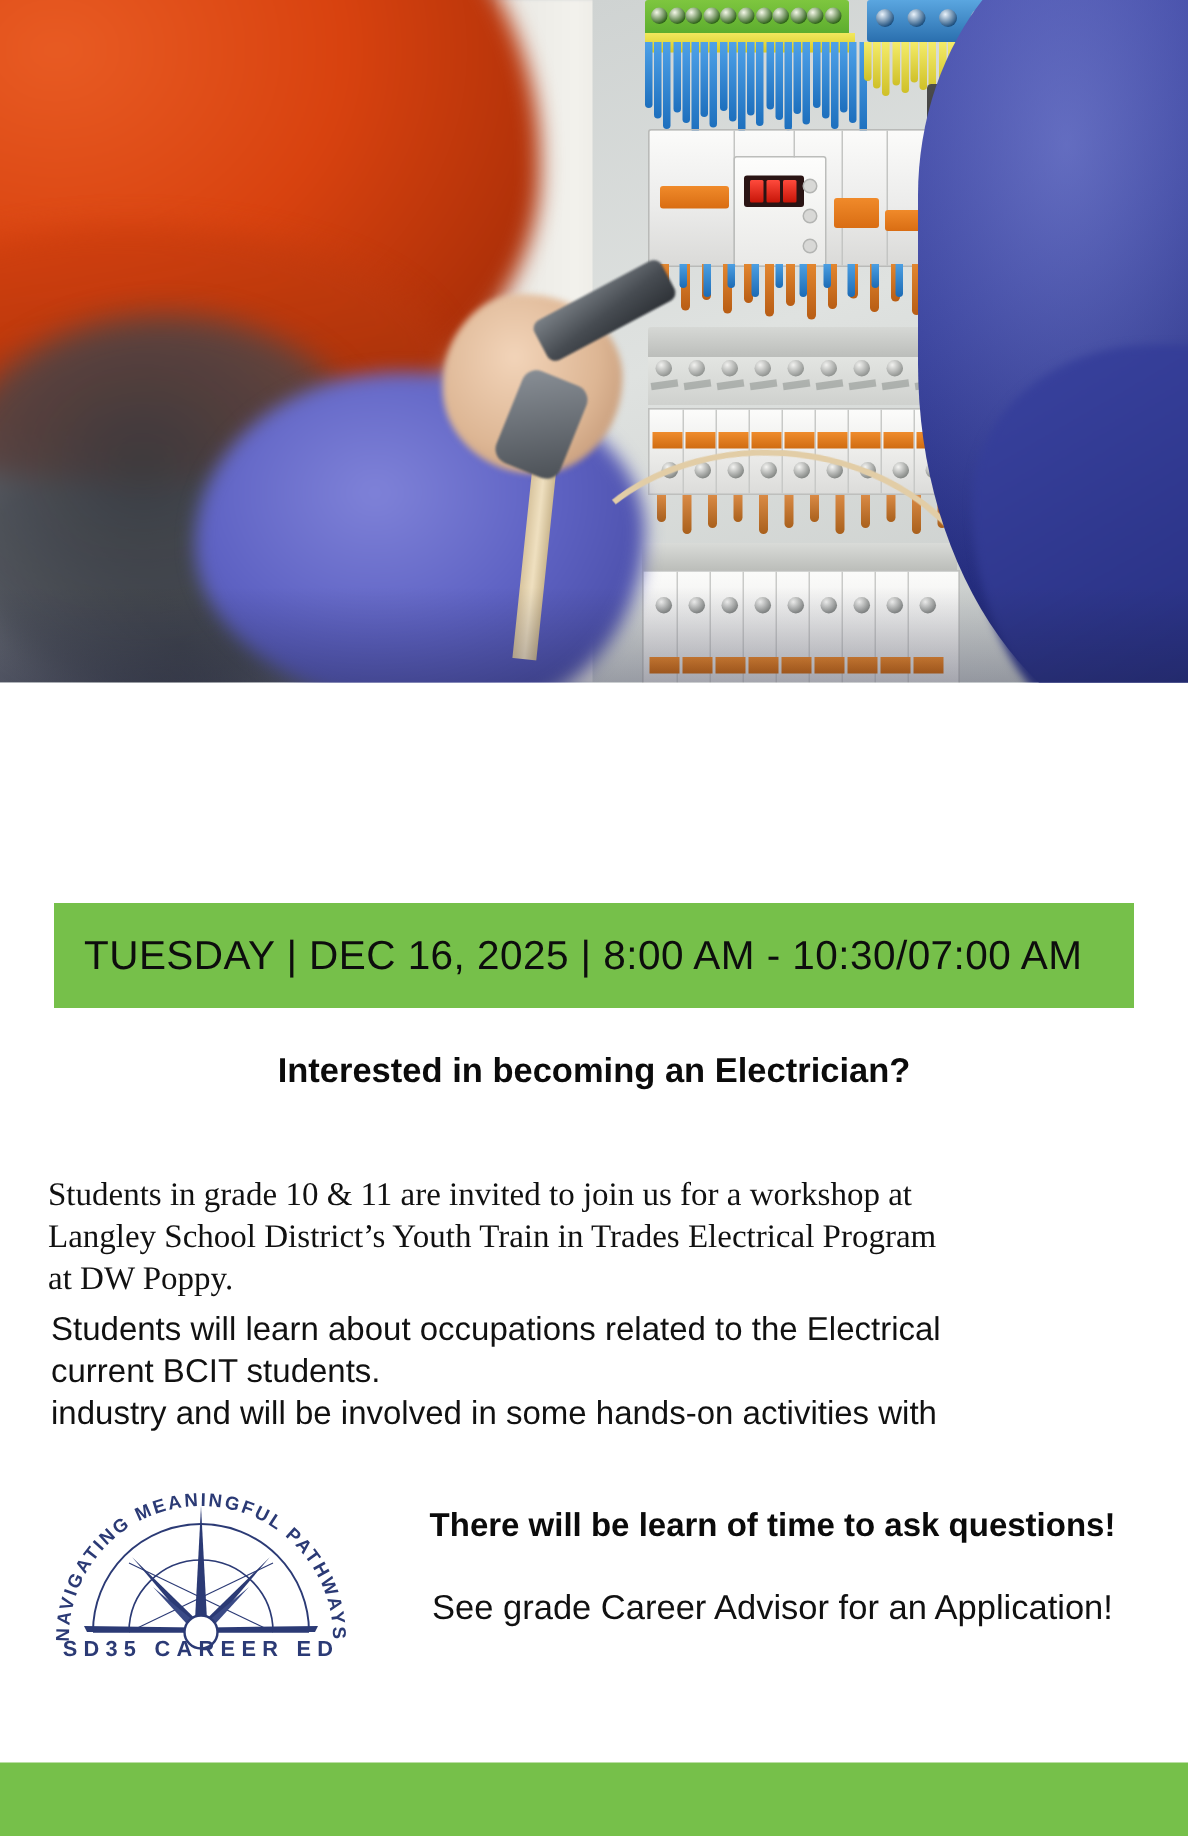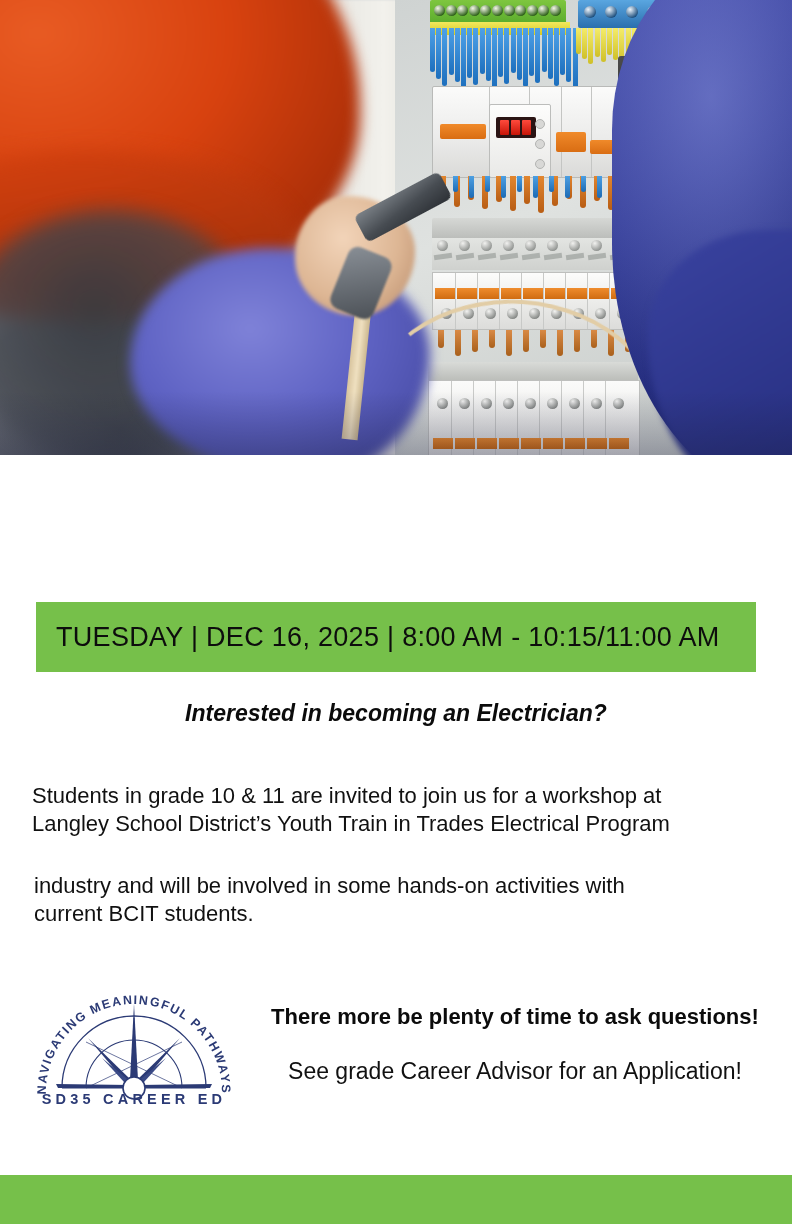--- a/index.html
+++ b/index.html
@@ -281,32 +281,32 @@
   
   .headline {
     position: absolute; left: 0; top: 698px; width: 792px;
     text-align: center;
     font-family: "Liberation Sans", sans-serif;
     font-weight: 700;
     font-size: 23px;
     color: #0b0b0b;
     line-height: 1.32;
   }
-  .headline div { white-space: nowrap; font-style: italic; }
+  .headline div { white-space: nowrap; }
 
   .para {
     position: absolute;
     left: 32px;
     width: 728px;
     font-family: "Liberation Sans", sans-serif;
     font-size: 22px;
     color: #111111;
     line-height: 1.28;
   }
-  .para1 { top: 782px; }
+  .para1 { top: 782px; font-family: Liberation Serif, serif; }
   .para2 { top: 872px; left: 34px; }
   .para div { white-space: nowrap; }
 
   
   .logo {
     position: absolute; left: 28px; top: 988px; width: 212px; height: 118px;
   }
 
   
   .closing-bold {
@@ -616,35 +616,37 @@
 
     <div class="hand-right"></div>
     <div class="sleeve-right"></div>
     <div class="sleeve-right2"></div>
 
     <div class="photo-shade"></div>
   </div>
 
 
   <div class="date-bar">
-    <div class="date-text">TUESDAY  |  DEC 16, 2025  |   8:00 AM - 10:15/11:00 AM</div>
+    <div class="date-text">TUESDAY  |  DEC 16, 2025  |   8:00 AM - 10:30/07:00 AM</div>
   </div>
 
   <div class="headline">
     <div>Interested in becoming an Electrician?</div>
   </div>
 
   <div class="para para1">
     <div>Students in grade 10 &amp; 11 are invited to join us for a workshop at</div>
     <div>Langley School District’s Youth Train in Trades Electrical Program</div>
+    <div>at DW Poppy.</div>
   </div>
 
   <div class="para para2">
+    <div>Students will learn about occupations related to the Electrical</div>
+    <div>current BCIT students.</div>
     <div>industry and will be involved in some hands-on activities with</div>
-    <div>current BCIT students.</div>
   </div>
 
   <div class="logo">
     <svg viewBox="0 0 212 118" width="212" height="118">
       <defs>
         <path id="arcpath" d="M 18,104 A 88,88 0 0 1 194,104" fill="none"></path>
       </defs>
 
       <path d="M 34,100 A 72,72 0 0 1 178,100" fill="none" stroke="#2b3a75" stroke-width="1.3"></path>
       <path d="M 58,100 A 48,48 0 0 1 154,100" fill="none" stroke="#2b3a75" stroke-width="1.1"></path>
@@ -664,18 +666,18 @@
       <circle cx="106" cy="100" r="11" fill="#ffffff" stroke="#2b3a75" stroke-width="1.6"></circle>
 
       <text font-family="'Liberation Sans', sans-serif" font-size="12.4" font-weight="700" fill="#2b3a75" letter-spacing="1.6">
         <textPath href="#arcpath" startOffset="50%" text-anchor="middle">NAVIGATING MEANINGFUL PATHWAYS</textPath>
       </text>
 
       <text x="106" y="116" text-anchor="middle" font-family="'Liberation Sans', sans-serif" font-size="14.5" font-weight="700" letter-spacing="4.2" fill="#2b3a75">SD35 CAREER ED</text>
     </svg>
   </div>
 
-  <div class="closing-bold">There more be plenty of time to ask questions!</div>
+  <div class="closing-bold">There will be learn of time to ask questions!</div>
   <div class="closing-reg">See grade Career Advisor for an Application!</div>
 
   <div class="footer-bar"></div>
 
 </div>
 
 </body></html>

